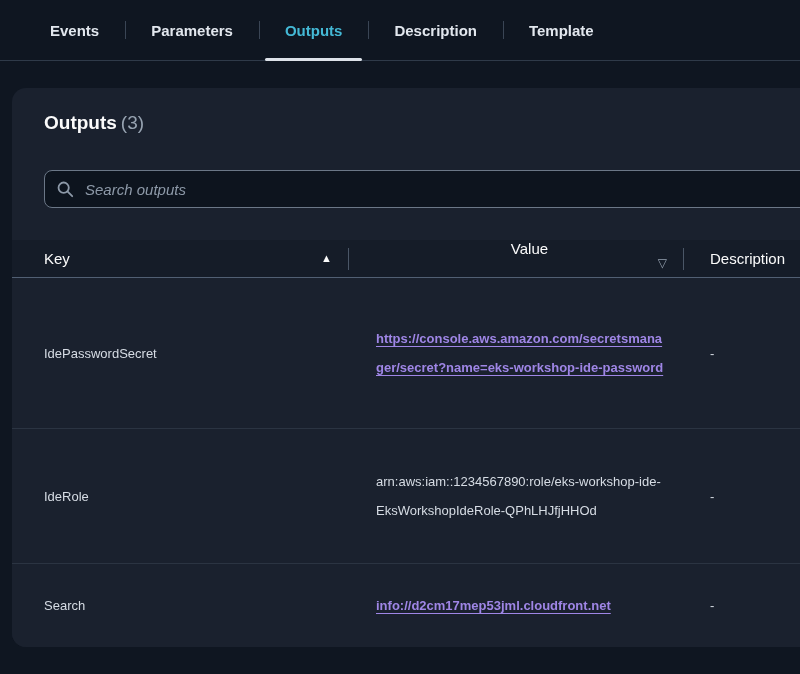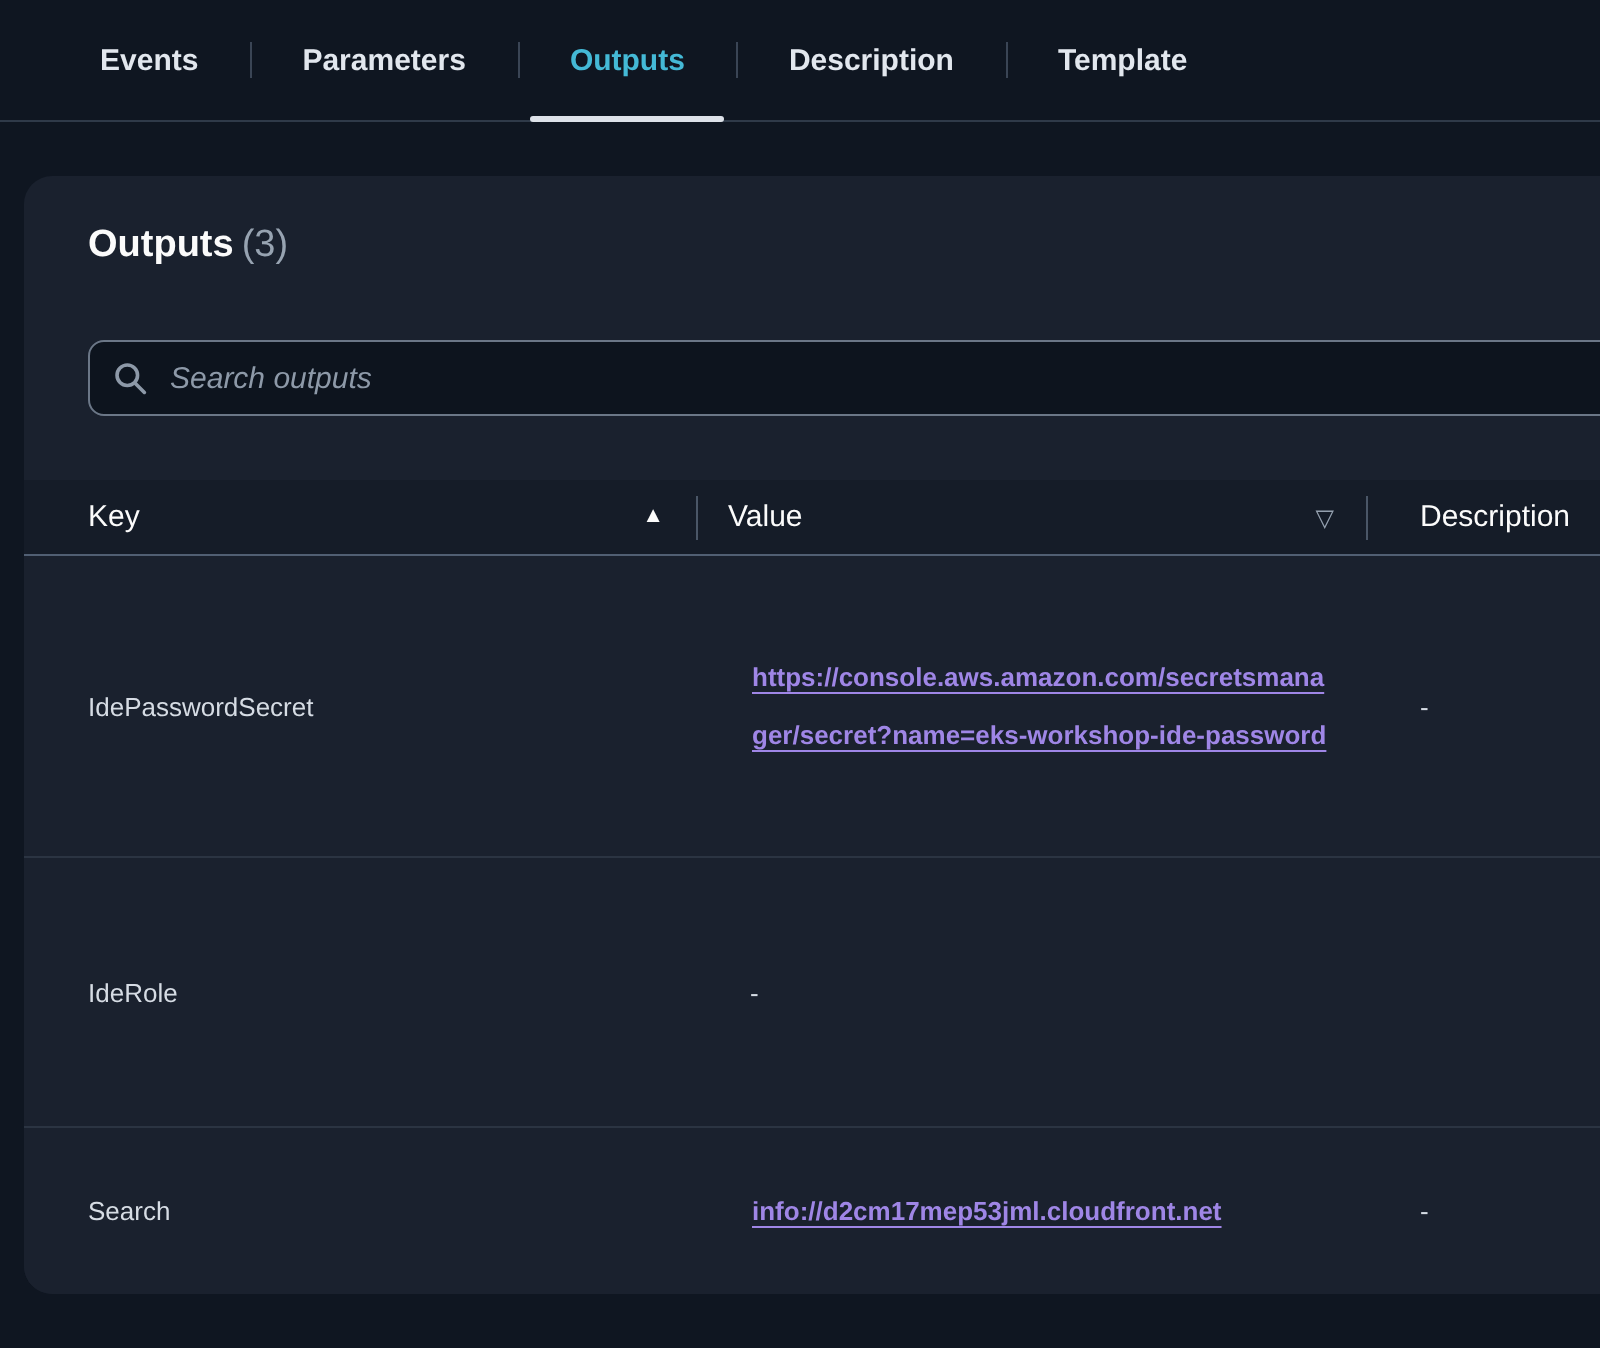--- a/index.html
+++ b/index.html
@@ -115,21 +115,21 @@
   }
   .th {
     position: relative;
     display: flex;
     align-items: center;
     font-size: 15px;
     font-weight: 400;
     color: #fbfbfb;
   }
   .th-key  { padding-left: 32px; }
-  .th-value { padding-left: 16px; }
+  .th-value { padding-left: 28px; flex-direction: column; }
   .th-desc { padding-left: 27px; }
   .th-value::before, .th-desc::before {
     content: "";
     position: absolute;
     left: 0;
     top: 50%;
     transform: translateY(-50%);
     width: 1px;
     height: 22px;
     background: #4a5667;
@@ -229,20 +229,23 @@
     <div class="tr tr-1">
       <div class="td td-key">IdePasswordSecret</div>
       <div class="td td-value">
         <a class="value-link">https://console.aws.amazon.com/secretsmanager/secret?name=eks-workshop-ide-password</a>
       </div>
       <div class="td td-desc">-</div>
     </div>
 
     <div class="tr tr-2">
       <div class="td td-key">IdeRole</div>
+      <div class="td td-value">
+        <span class="value-plain">arn:aws:iam::1234567890:role/eks-workshop-ide-EksWorkshopIdeRole-QPhLHJfjHHOd</span>
+      </div>
       <div class="td td-desc">-</div>
     </div>
 
     <div class="tr tr-3">
       <div class="td td-key">Search</div>
       <div class="td td-value">
         <a class="value-link">info://d2cm17mep53jml.cloudfront.net</a>
       </div>
       <div class="td td-desc">-</div>
     </div>

